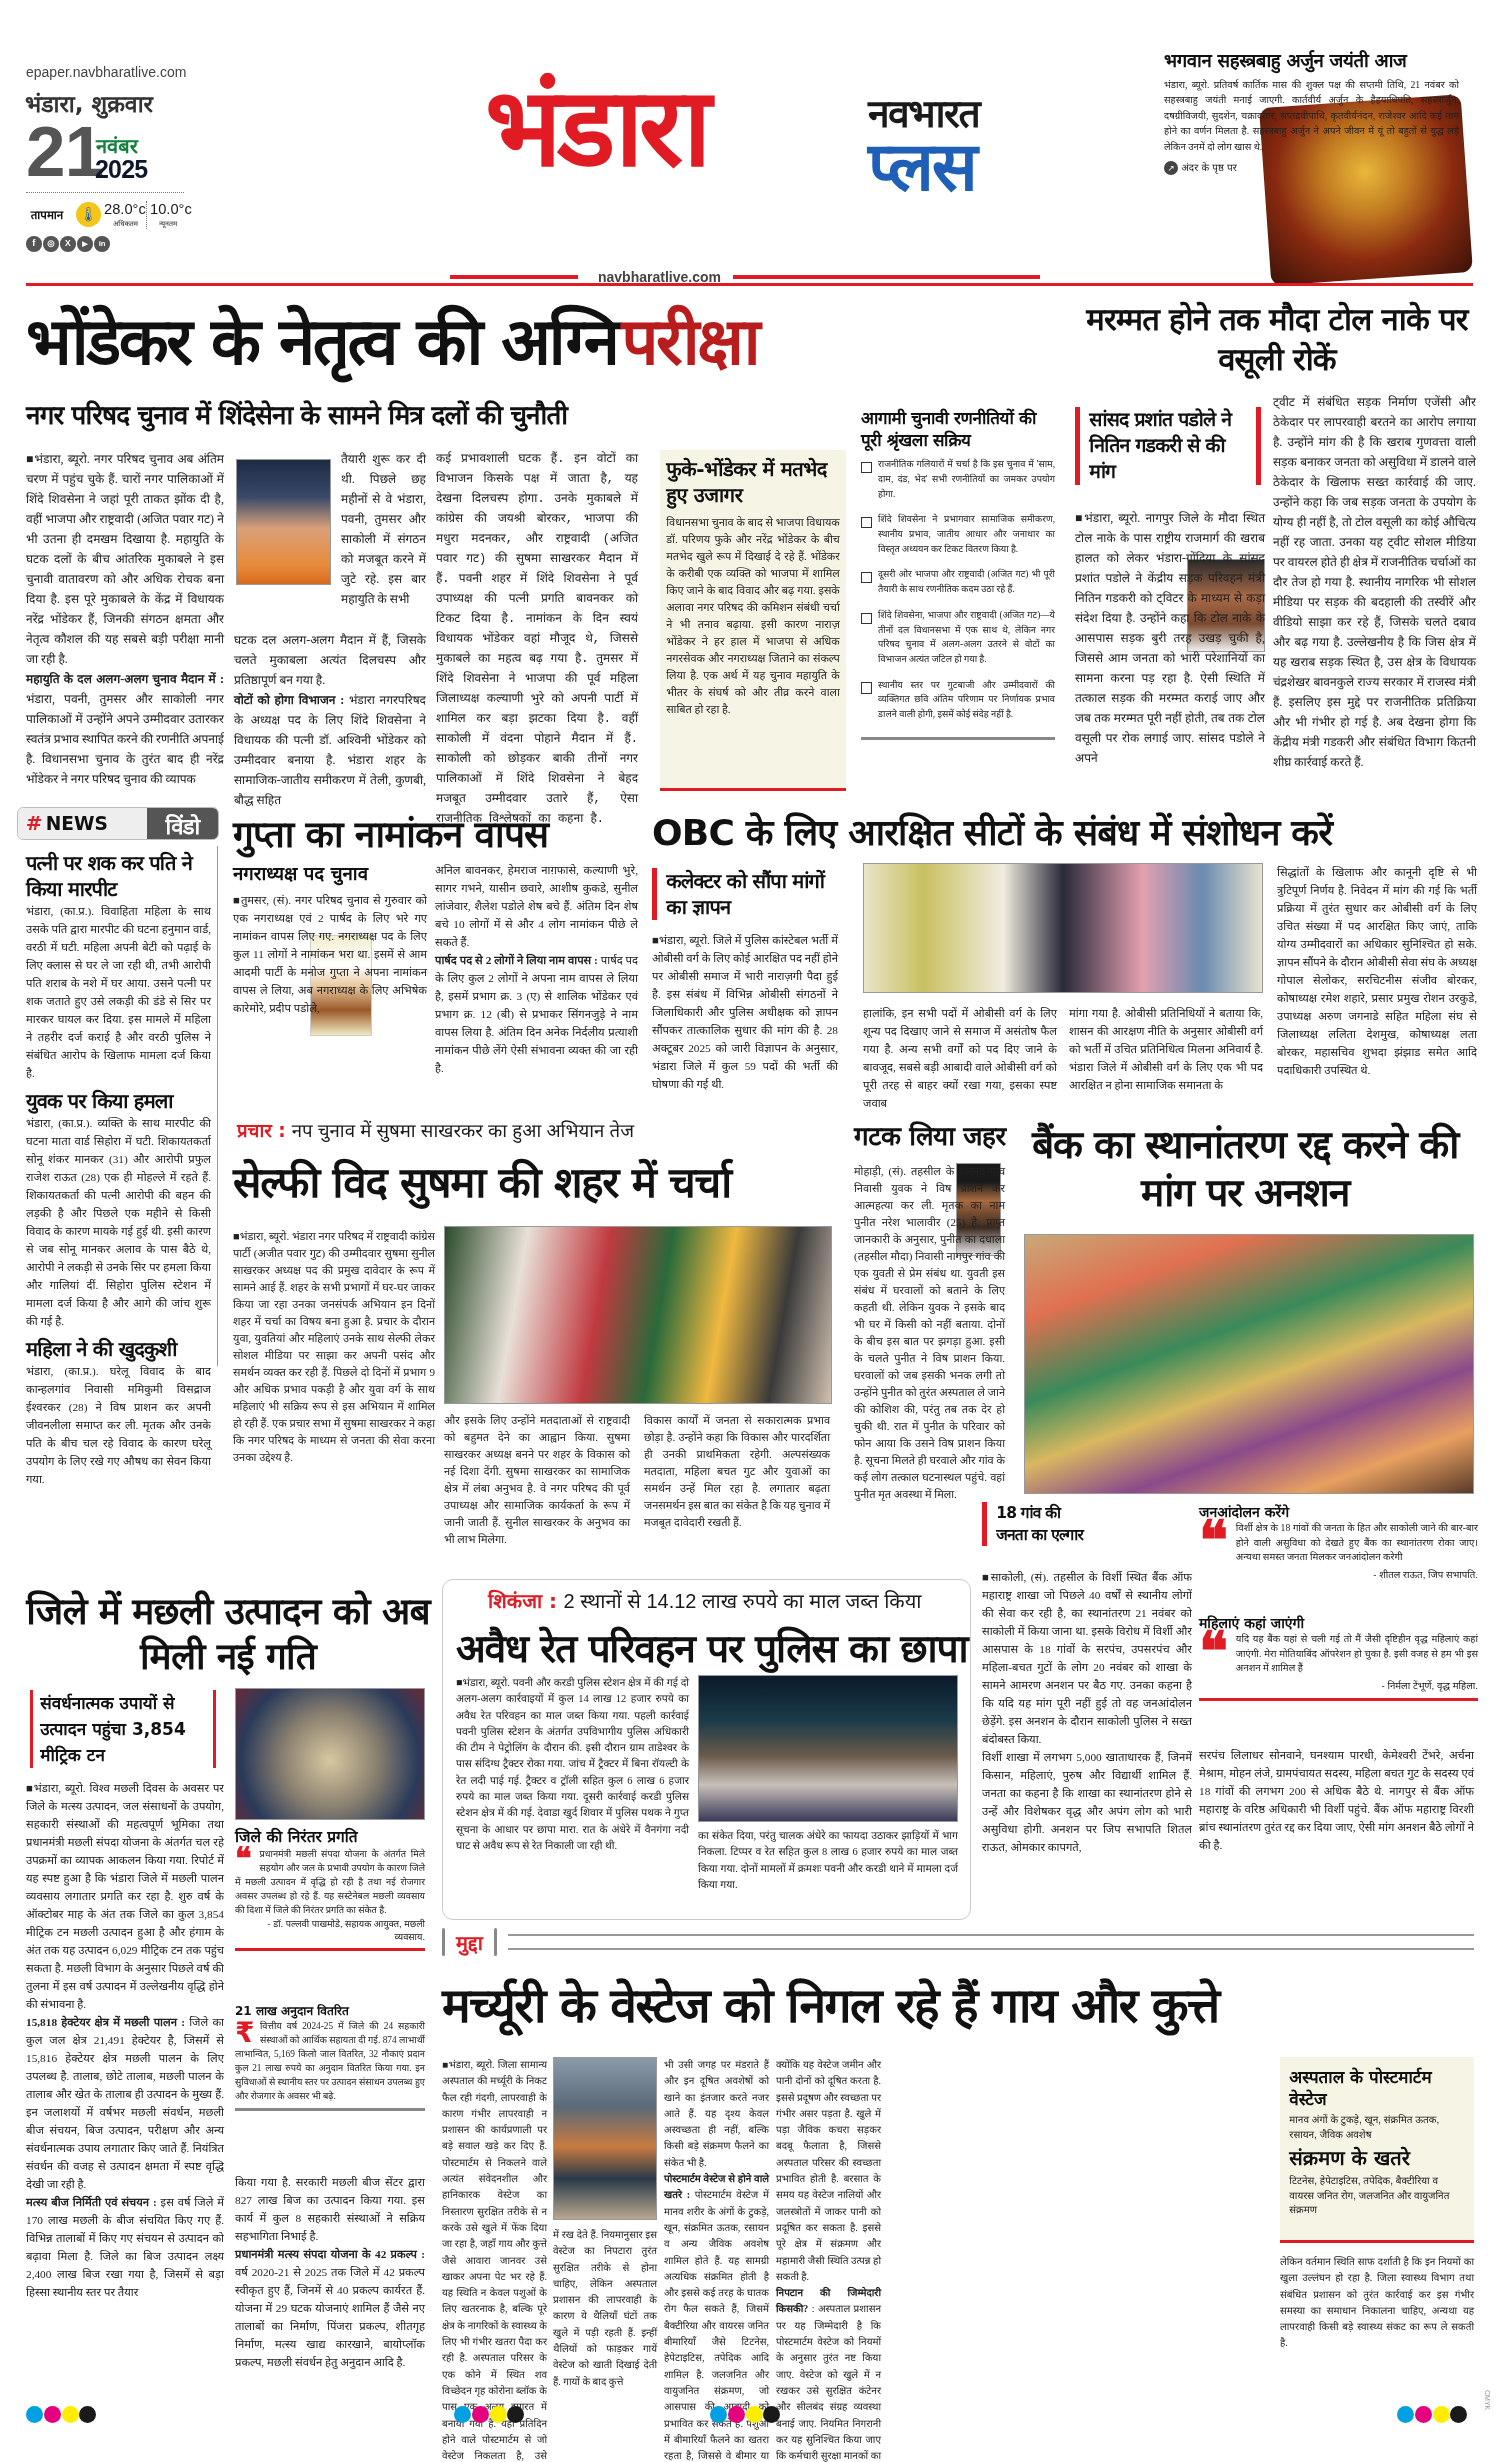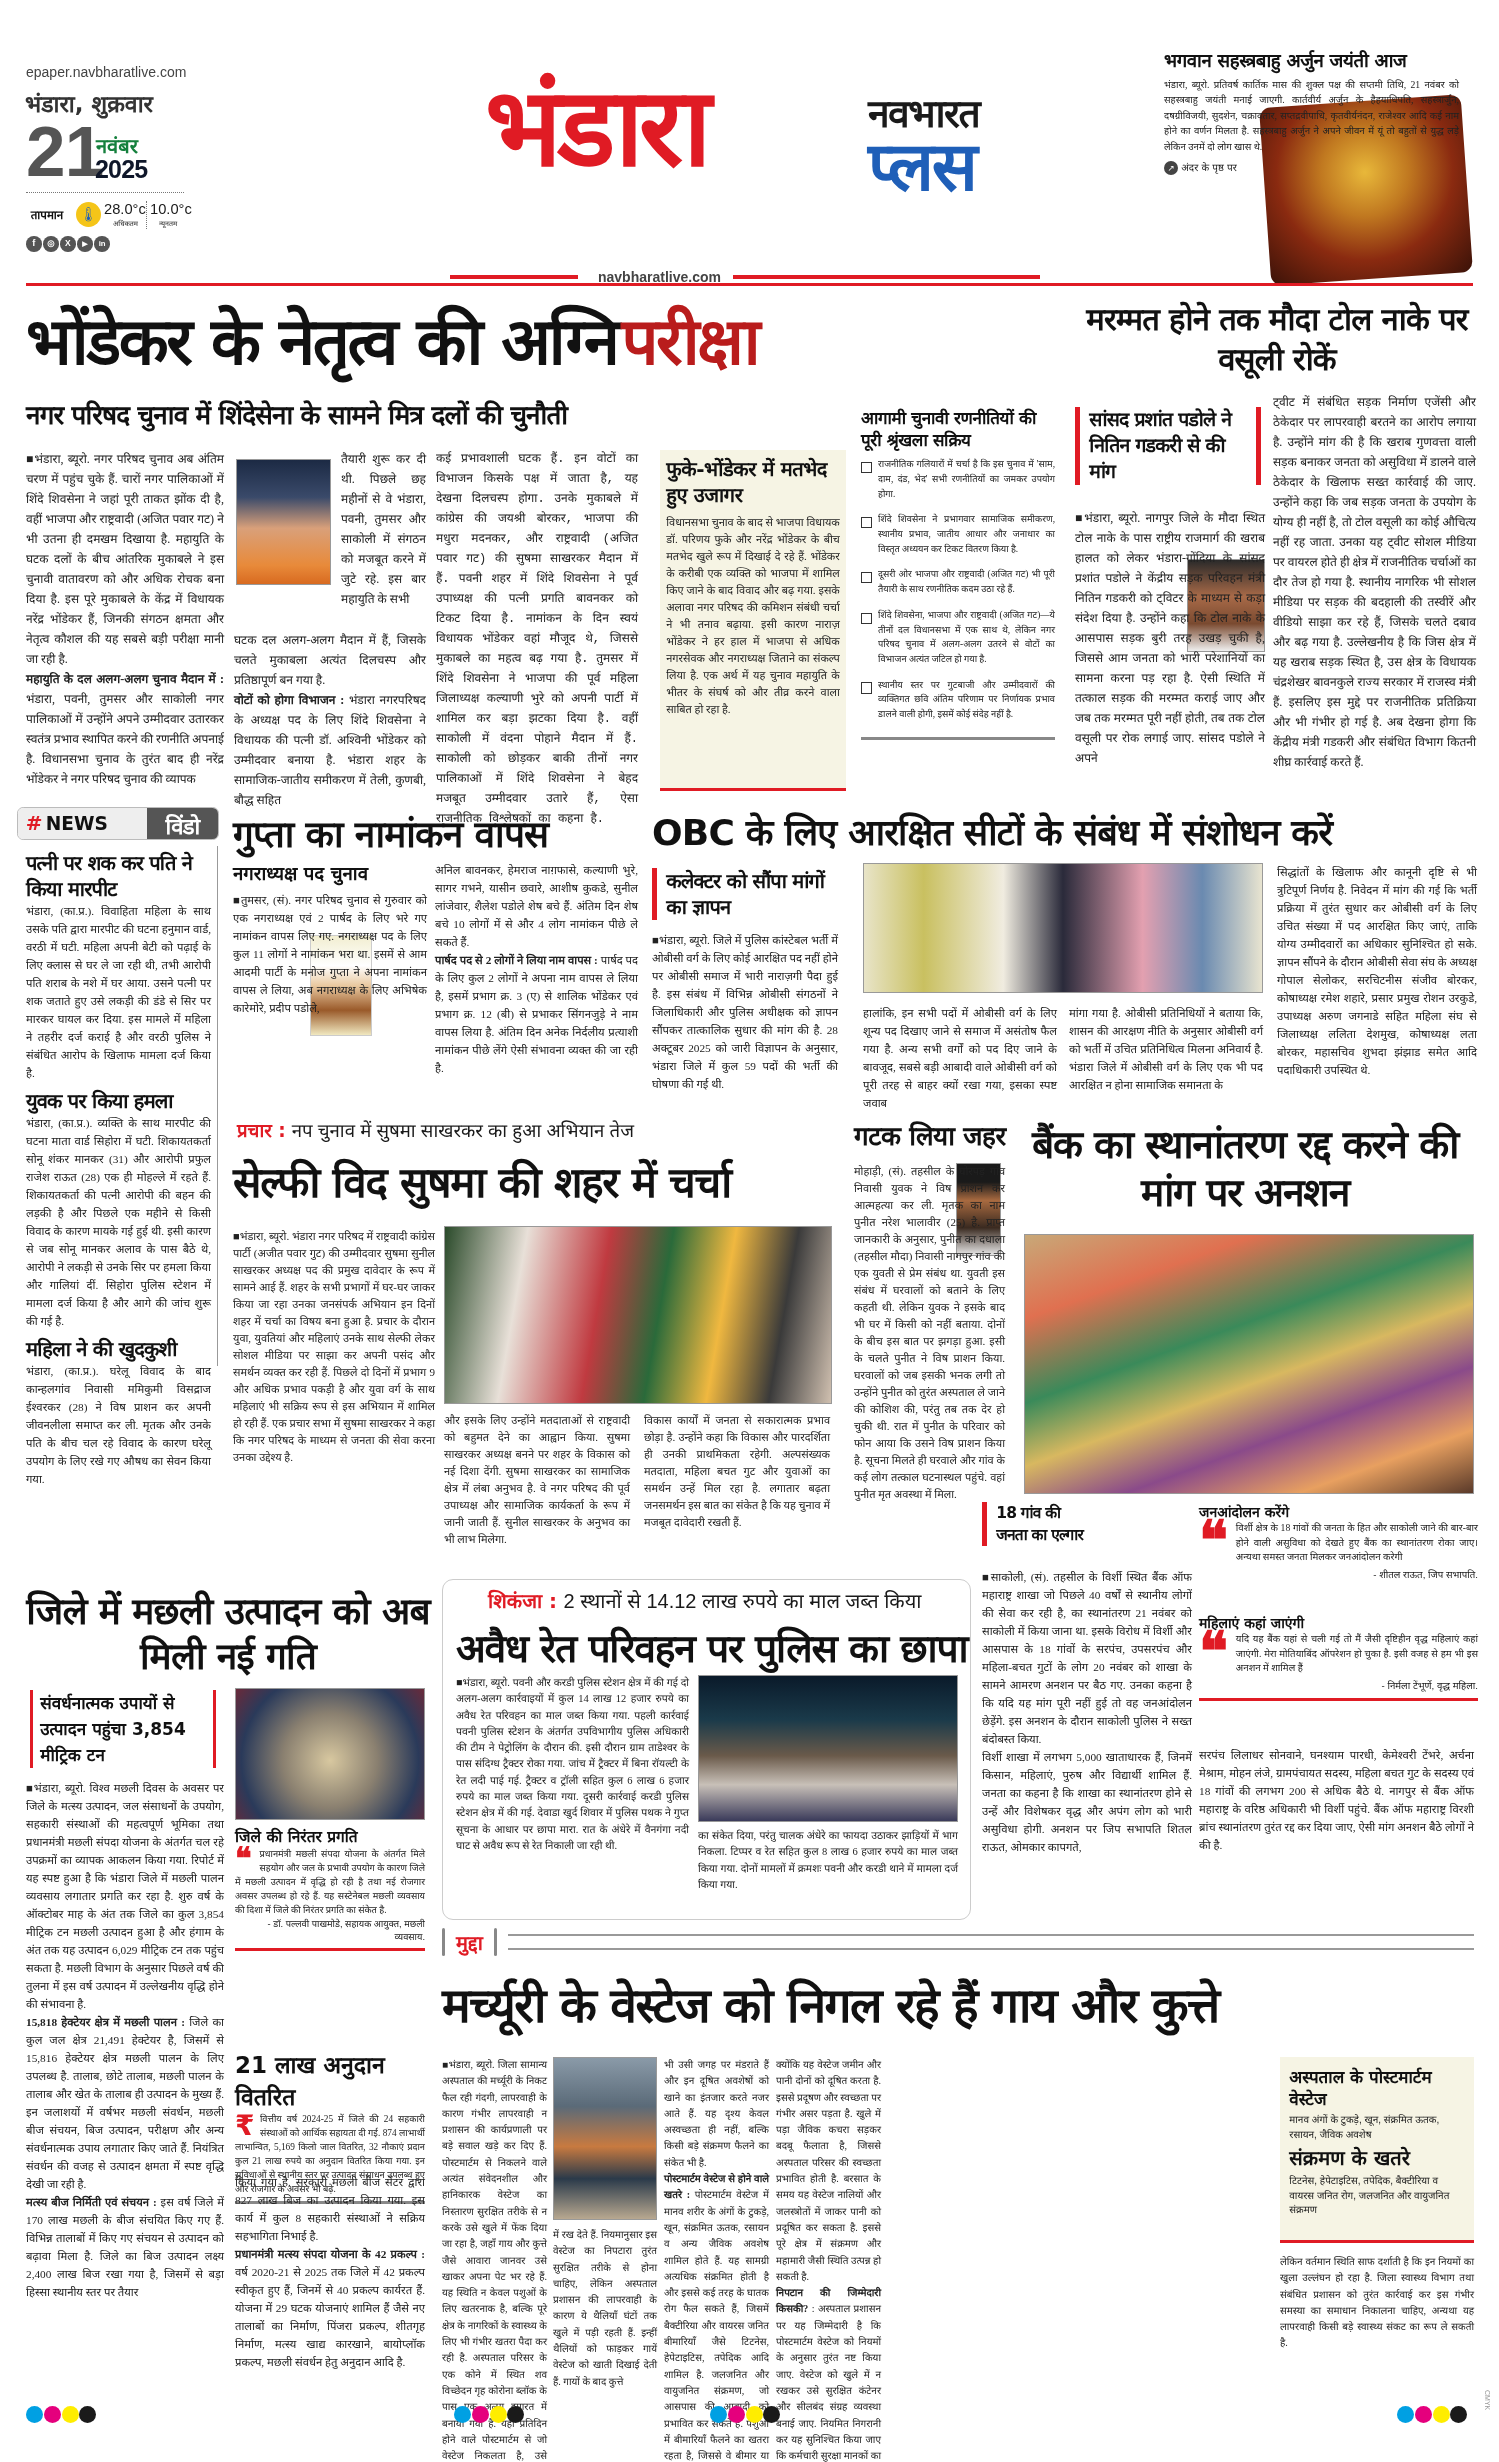--- a/index.html
+++ b/index.html
@@ -225,21 +225,21 @@
 </div>
 <div class="abs" style="left:235px;top:1825px;width:190px;border-bottom:3.1px solid #e01b24;padding-bottom:4.7px;">
   <div class="hl" style="font-size:15.5px;letter-spacing:0;">जिले की निरंतर प्रगति</div>
   <div class="body-text cond" style="font-size:9.3px;line-height:14px;">
     <span class="quote-mark red" style="font-size:31px;line-height:23px;">❝</span>
     <span>प्रधानमंत्री मछली संपदा योजना के अंतर्गत मिले सहयोग और जल के प्रभावी उपयोग के कारण जिले में मछली उत्पादन में वृद्धि हो रही है तथा नई रोजगार अवसर उपलब्ध हो रहे हैं. यह सस्टेनेबल मछली व्यवसाय की दिशा में जिले की निरंतर प्रगति का संकेत है.</span>
   </div>
   <div class="cond" style="text-align:right;font-size:9.3px;">- डॉ. पल्लवी पाखमोडे, सहायक आयुक्त, मछली व्यवसाय.</div>
 </div>
 <div class="abs" style="left:235px;top:2002px;width:190px;border-bottom:3.1px solid #888;padding-bottom:4.7px;">
-  <div class="hl" style="font-size:23px;letter-spacing:0;margin-top:46px;">21 लाख अनुदान वितरित</div>
+  <div class="hl" style="font-size:12px;letter-spacing:0;">21 लाख अनुदान वितरित</div>
   <div class="body-text cond" style="font-size:9.3px;line-height:14px;">
     <span class="red hl" style="float:left;font-size:28px;line-height:28px;margin-right:6.2px;color:#e01b24;">₹</span>
     <span>वित्तीय वर्ष 2024-25 में जिले की 24 सहकारी संस्थाओं को आर्थिक सहायता दी गई. 874 लाभार्थी लाभान्वित, 5,169 किलो जाल वितरित, 32 नौकाएं प्रदान कुल 21 लाख रुपये का अनुदान वितरित किया गया. इन सुविधाओं से स्थानीय स्तर पर उत्पादन संसाधन उपलब्ध हुए और रोजगार के अवसर भी बढ़े.</span>
   </div>
 </div>
 <div class="abs body-text" style="left:235px;top:2173px;width:190px;font-size:11.3px;line-height:18px;">
   <span>किया गया है. सरकारी मछली बीज सेंटर द्वारा 827 लाख बिज का उत्पादन किया गया. इस कार्य में कुल 8 सहकारी संस्थाओं ने सक्रिय सहभागिता निभाई है.</span><br>
   <b>प्रधानमंत्री मत्स्य संपदा योजना के 42 प्रकल्प :</b>
   <span>वर्ष 2020-21 से 2025 तक जिले में 42 प्रकल्प स्वीकृत हुए हैं, जिनमें से 40 प्रकल्प कार्यरत हैं. योजना में 29 घटक योजनाएं शामिल हैं जैसे नए तालाबों का निर्माण, पिंजरा प्रकल्प, शीतगृह निर्माण, मत्स्य खाद्य कारखाने, बायोप्लॉक प्रकल्प, मछली संवर्धन हेतु अनुदान आदि है.</span>
 </div>

